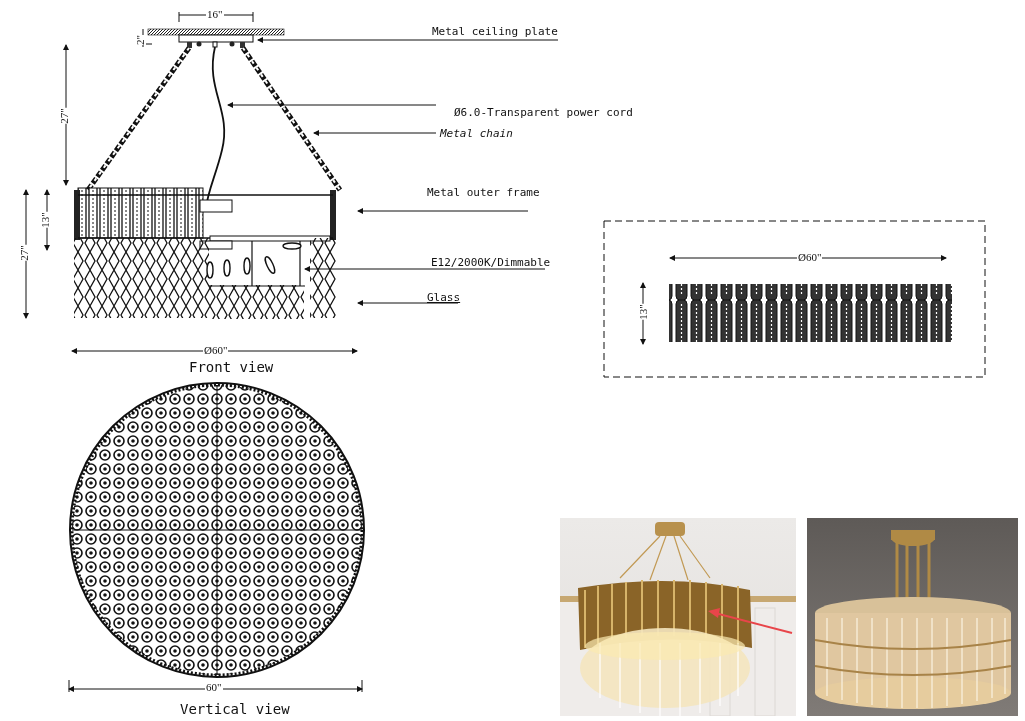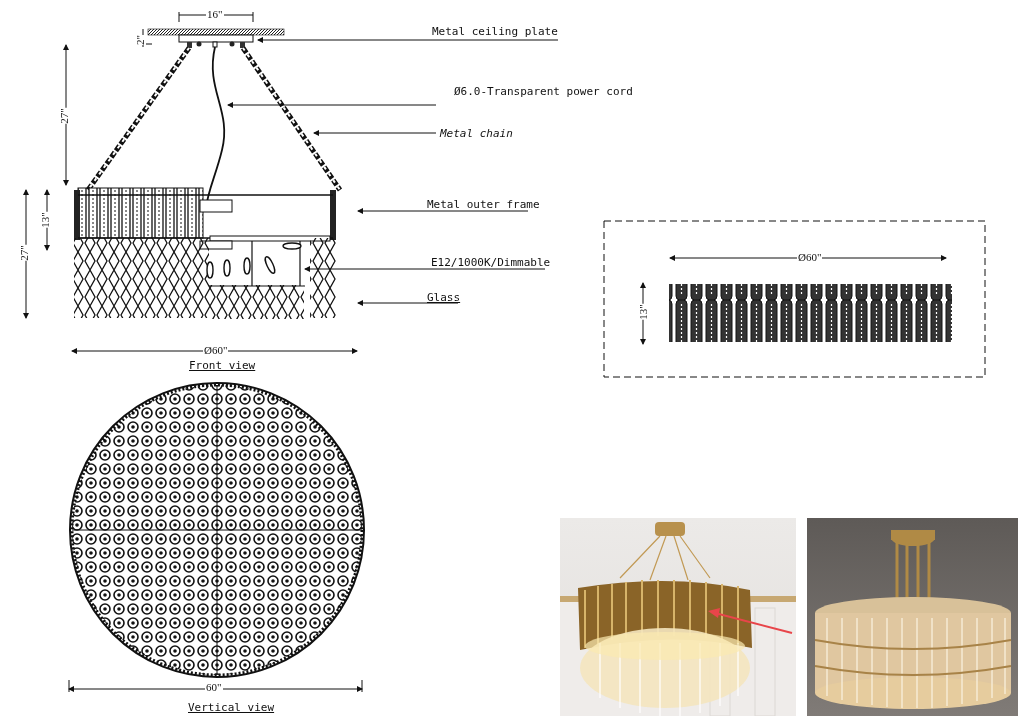--- a/index.html
+++ b/index.html
@@ -1,18 +1,18 @@
 <!DOCTYPE html>
 <html><head>
 <meta charset="utf-8">
 <style>
   html,body{margin:0;padding:0;background:#fff;}
   body{width:1025px;height:721px;position:relative;overflow:hidden;font-family:"Liberation Serif",serif;color:#111;}
   .lbl{position:absolute;font-family:"DejaVu Sans Mono","Liberation Mono",monospace;font-size:11px;white-space:nowrap;color:#111;}
-  .cap{position:absolute;font-family:"DejaVu Sans Mono","Liberation Mono",monospace;font-size:11px;white-space:nowrap;text-decoration:underline;}
+  .cap{position:absolute;font-family:"DejaVu Sans Mono","Liberation Mono",monospace;font-size:14px;white-space:nowrap;}
   .dim{position:absolute;font-family:"Liberation Serif",serif;font-size:11px;white-space:nowrap;background:#fff;padding:0 1px;}
   .vdim{position:absolute;font-family:"Liberation Serif",serif;font-size:11px;white-space:nowrap;transform:rotate(-90deg);transform-origin:center;background:#fff;}
   svg{position:absolute;left:0;top:0;}
   .photo{position:absolute;overflow:hidden;}
 </style>
 </head>
 <body>
 
 <svg width="1025" height="721">
   <defs>
@@ -124,31 +124,31 @@
 
 <div class="dim" style="left:206px;top:8px;">16"</div>
 <div class="vdim" style="left:135px;top:34px;">2"</div>
 <div class="vdim" style="left:56px;top:110px;">27"</div>
 <div class="vdim" style="left:37px;top:214px;">13"</div>
 <div class="vdim" style="left:16px;top:247px;">27"</div>
 <div class="dim" style="left:203px;top:344px;">Ø60"</div>
 <div class="cap" style="left:189px;top:359px;">Front view</div>
 
 <div class="lbl" style="left:432px;top:25px;">Metal ceiling plate</div>
-<div class="lbl" style="left:439px;top:85px;padding-left:15px;">Ø6.0-Transparent power cord</div>
+<div class="lbl" style="left:439px;top:106px;padding-left:15px;">Ø6.0-Transparent power cord</div>
 <div class="lbl" style="left:440px;top:127px;font-style:italic;">Metal chain</div>
-<div class="lbl" style="left:427px;top:198px;">Metal outer frame</div>
-<div class="lbl" style="left:431px;top:256px;">E12/1000K/Dimmable</div>
+<div class="lbl" style="left:427px;top:186px;">Metal outer frame</div>
+<div class="lbl" style="left:431px;top:256px;">E12/2000K/Dimmable</div>
 <div class="lbl" style="left:427px;top:291px;text-decoration:underline;">Glass</div>
 
 <div class="dim" style="left:797px;top:251px;">Ø60"</div>
 <div class="vdim" style="left:635px;top:306px;">13"</div>
 
 <div class="dim" style="left:205px;top:681px;">60"</div>
-<div class="cap" style="left:180px;top:701px;margin-left:8px;">Vertical view</div>
+<div class="cap" style="left:180px;top:701px;">Vertical view</div>
 
 <div class="photo" style="left:560px;top:518px;width:236px;height:198px;background:linear-gradient(#eceae8,#e2dfdc);">
   <svg width="236" height="198">
     <rect x="0" y="78" width="236" height="6" fill="#c7a872"></rect>
     <rect x="0" y="84" width="236" height="114" fill="#efecea"></rect>
     <rect x="150" y="90" width="20" height="108" fill="none" stroke="#dcd8d4"></rect>
     <rect x="195" y="90" width="20" height="108" fill="none" stroke="#dcd8d4"></rect>
     <rect x="95" y="4" width="30" height="14" rx="4" fill="#b8914d"></rect>
     <path d="M100,18 L60,60 M120,18 L150,60 M106,18 L90,62 M114,18 L128,62" stroke="#c29a55" stroke-width="1.2" fill="none"></path>
     <path d="M18,70 Q110,55 190,72 L192,130 Q110,112 20,132 Z" fill="#8a6428"></path>

